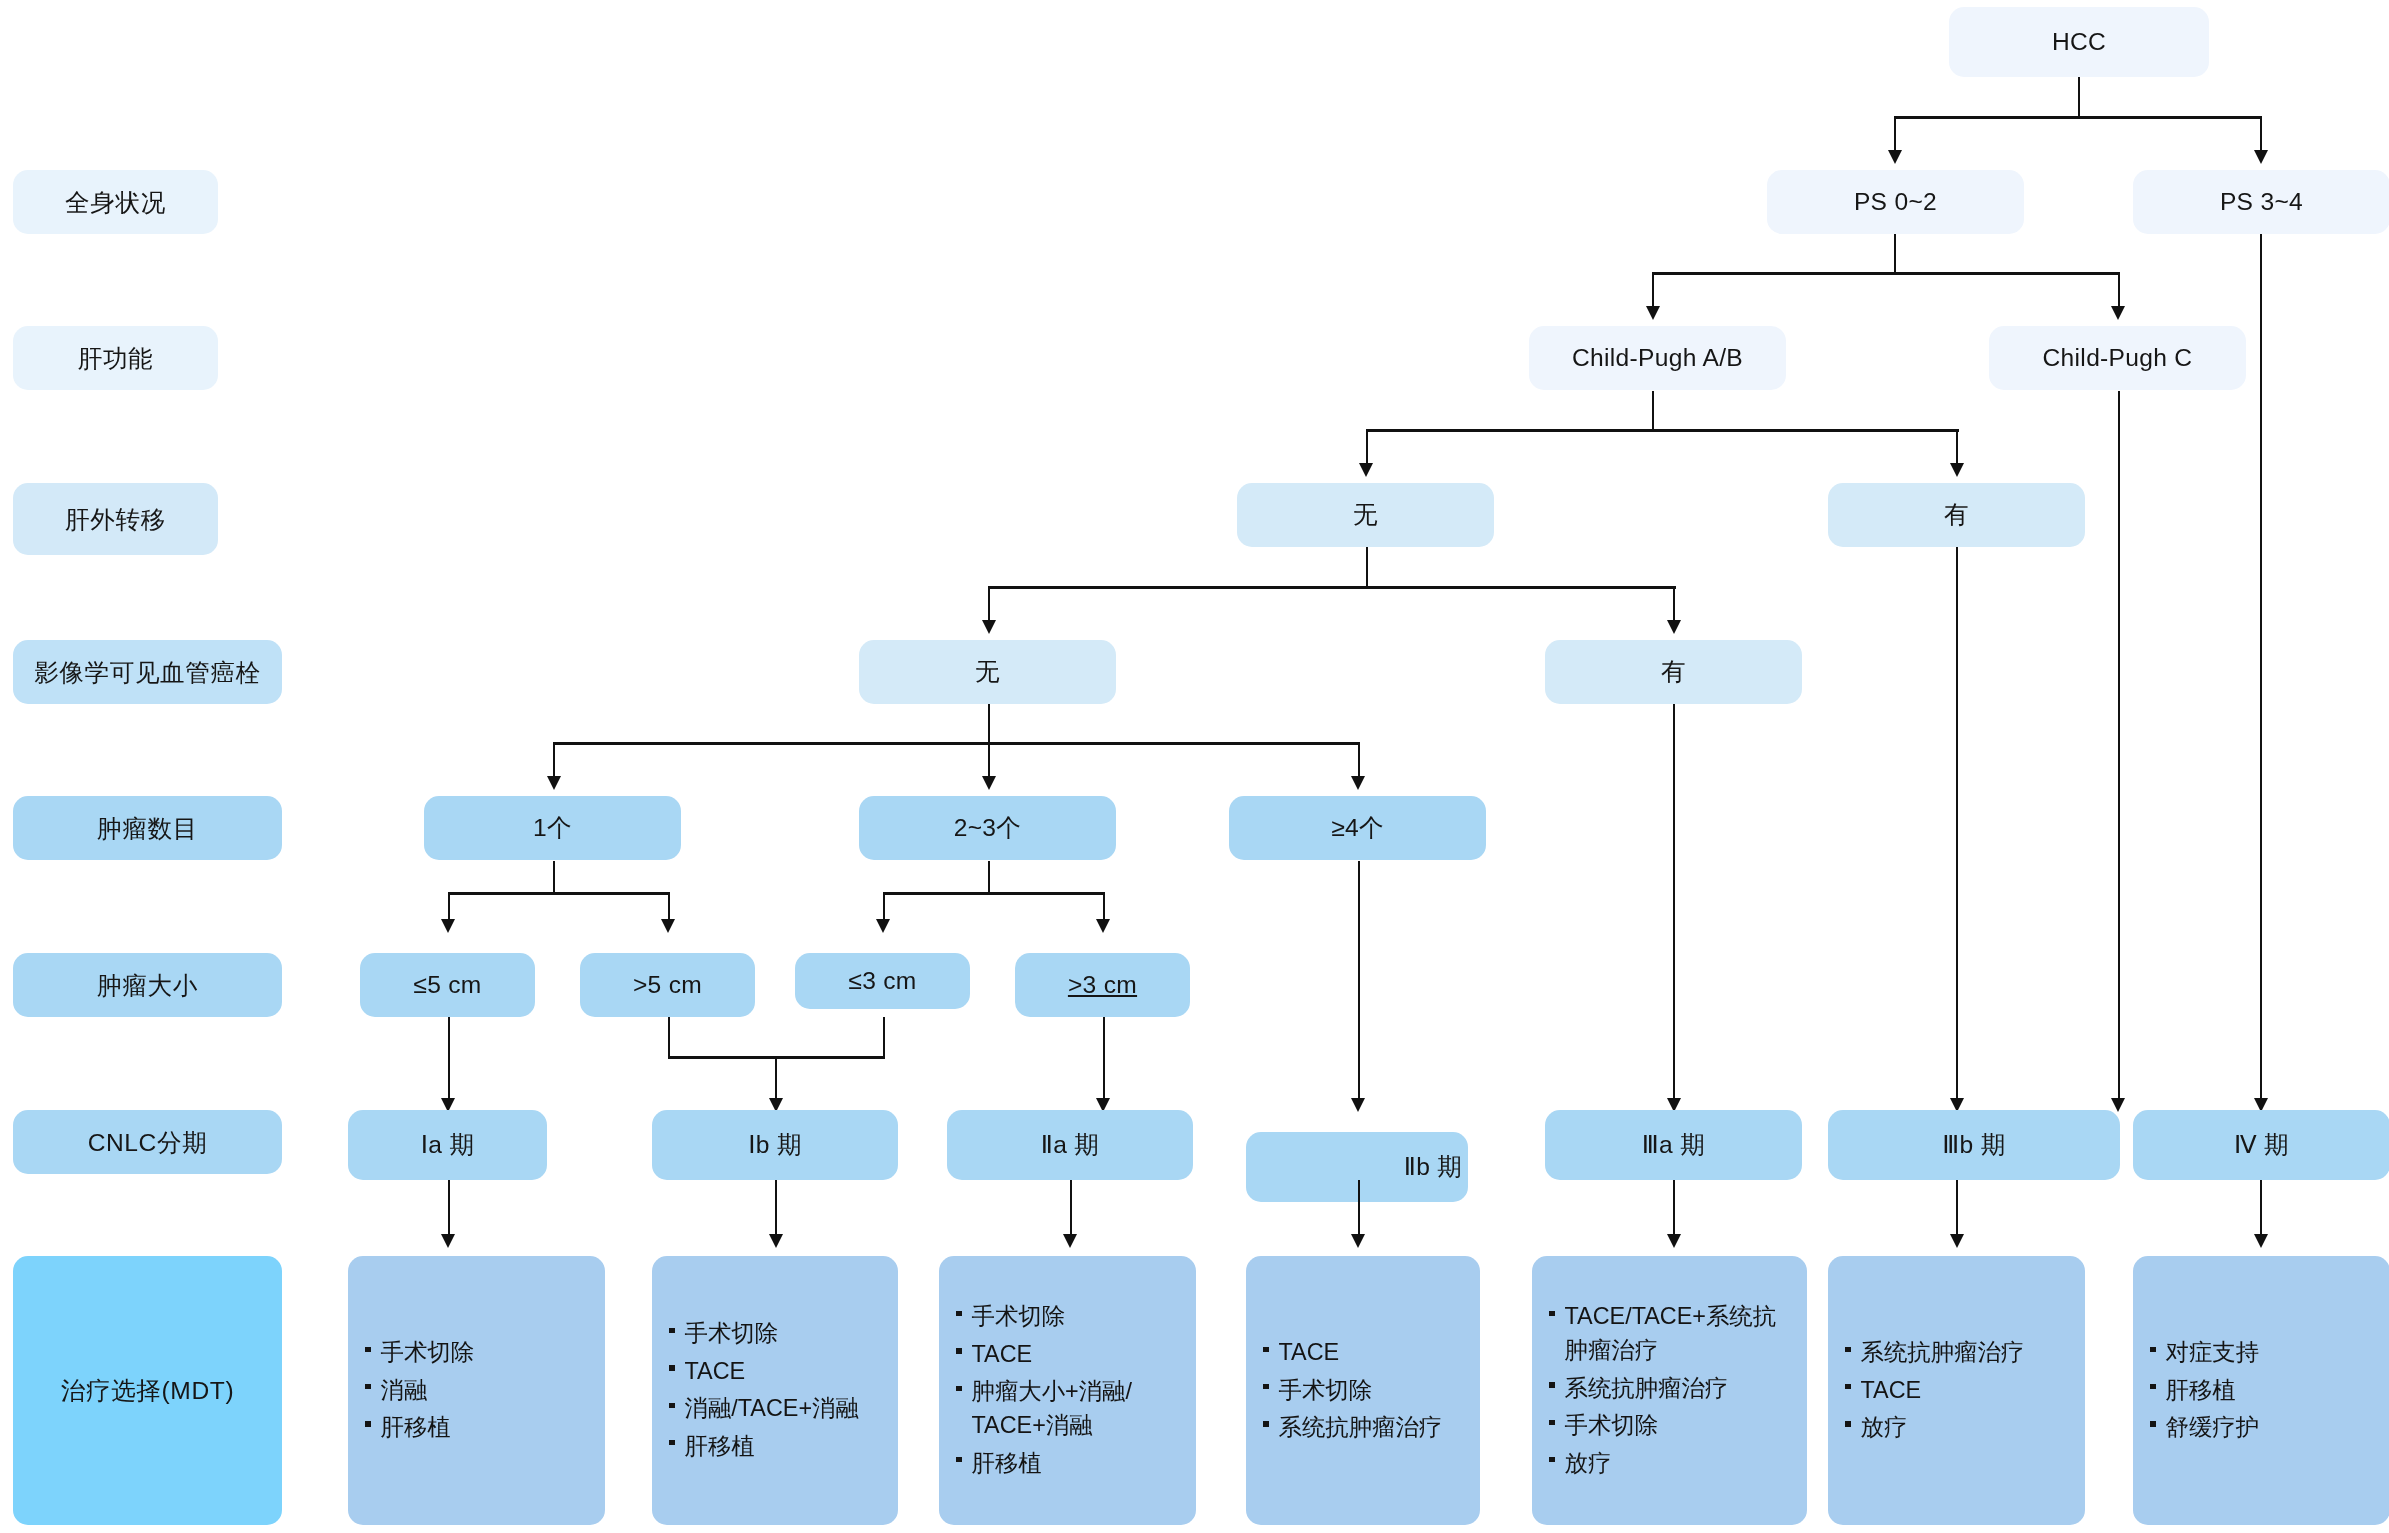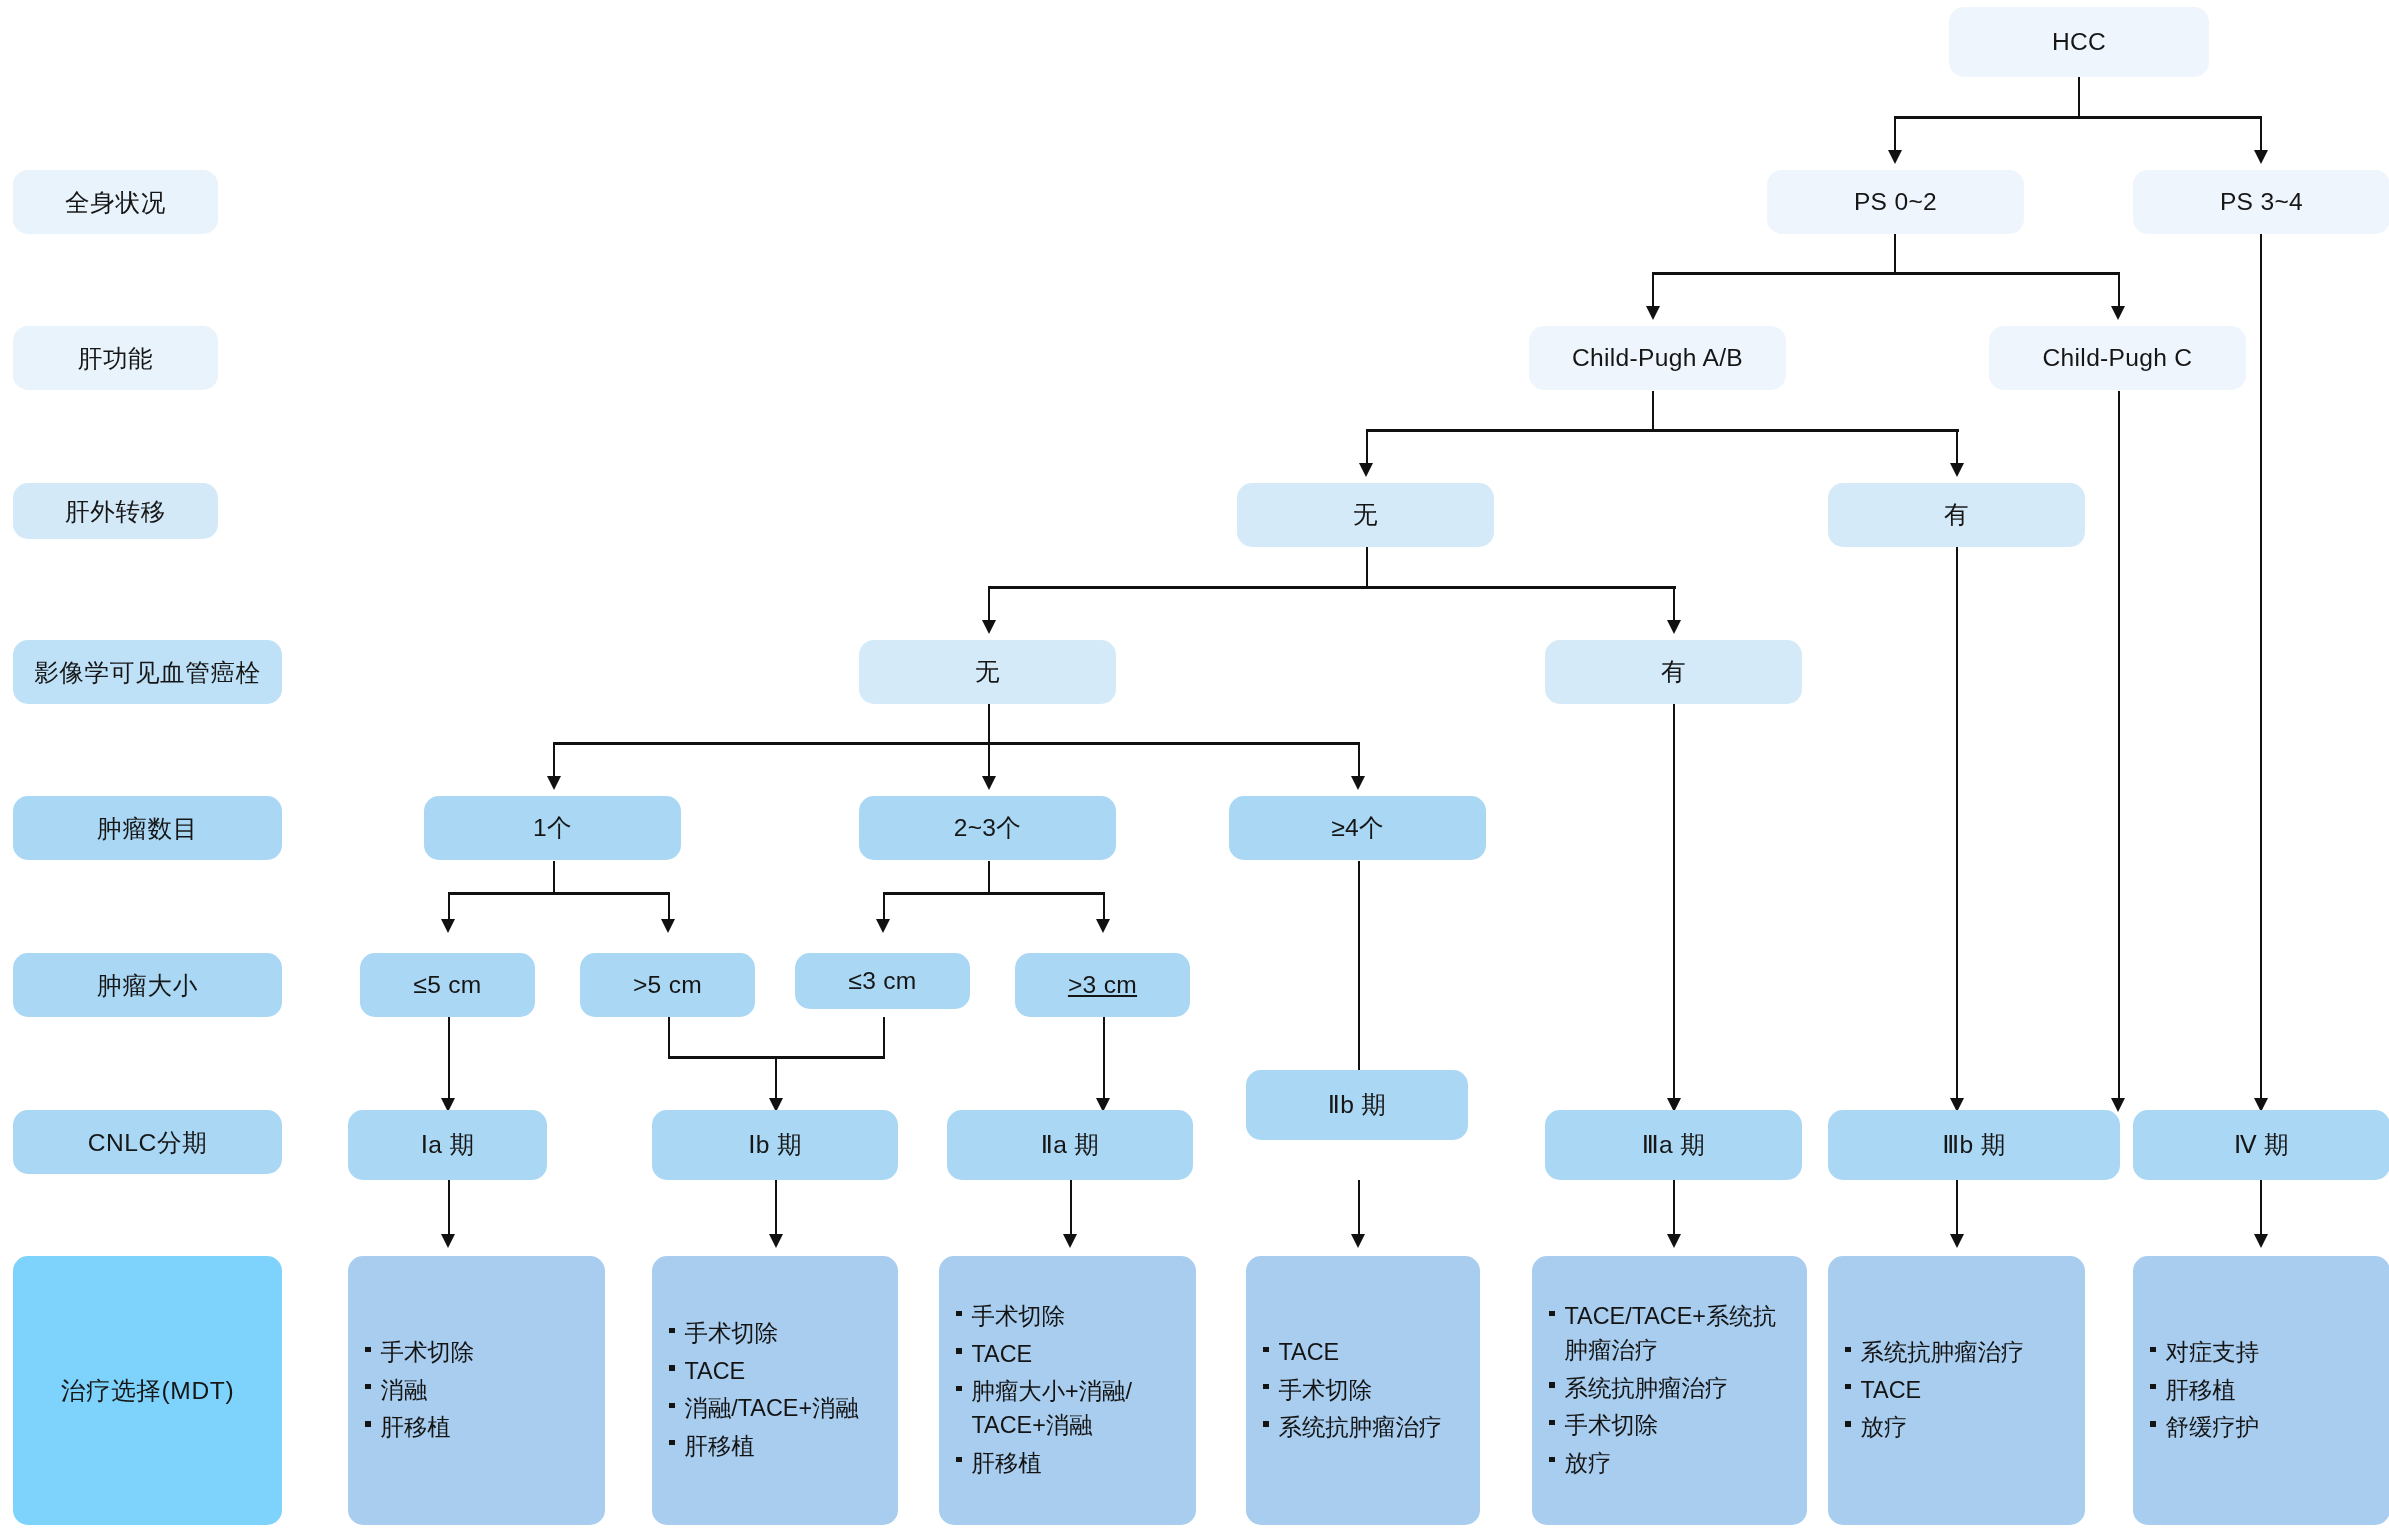--- a/index.html
+++ b/index.html
@@ -96,21 +96,21 @@
 <body>
 
 <div id="stage">
 
   <div class="rowlabel lab-a" style="left:13px;top:170px;width:205px;height:64px;">
     <span>全身状况</span>
   </div>
   <div class="rowlabel lab-a" style="left:13px;top:326px;width:205px;height:64px;">
     <span>肝功能</span>
   </div>
-  <div class="rowlabel lab-b" style="left:13px;top:483px;width:205px;height:56px;">
+  <div class="rowlabel lab-b" style="left:13px;top:483px;width:205px;height:72px;">
     <span>肝外转移</span>
   </div>
   <div class="rowlabel lab-c" style="left:13px;top:640px;width:269px;height:64px;">
     <span>影像学可见血管癌栓</span>
   </div>
   <div class="rowlabel lab-d" style="left:13px;top:796px;width:269px;height:64px;">
     <span>肿瘤数目</span>
   </div>
   <div class="rowlabel lab-d" style="left:13px;top:953px;width:269px;height:64px;">
     <span>肿瘤大小</span>
@@ -257,21 +257,21 @@
 
   <div class="node tone-3" style="left:348px;top:1110px;width:199px;height:70px;">
     <span>Ⅰa 期</span>
   </div>
   <div class="node tone-3" style="left:652px;top:1110px;width:246px;height:70px;">
     <span>Ⅰb 期</span>
   </div>
   <div class="node tone-3" style="left:947px;top:1110px;width:246px;height:70px;">
     <span>Ⅱa 期</span>
   </div>
-  <div class="node tone-3" style="left:1246px;top:1070px;width:222px;height:70px;">
+  <div class="node tone-3" style="left:1246px;top:1132px;width:222px;height:70px;justify-content:flex-end;">
     <span>Ⅱb 期</span>
   </div>
   <div class="node tone-3" style="left:1545px;top:1110px;width:257px;height:70px;">
     <span>Ⅲa 期</span>
   </div>
   <div class="node tone-3" style="left:1828px;top:1110px;width:292px;height:70px;">
     <span>Ⅲb 期</span>
   </div>
   <div class="node tone-3" style="left:2133px;top:1110px;width:257px;height:70px;">
     <span>Ⅳ 期</span>

